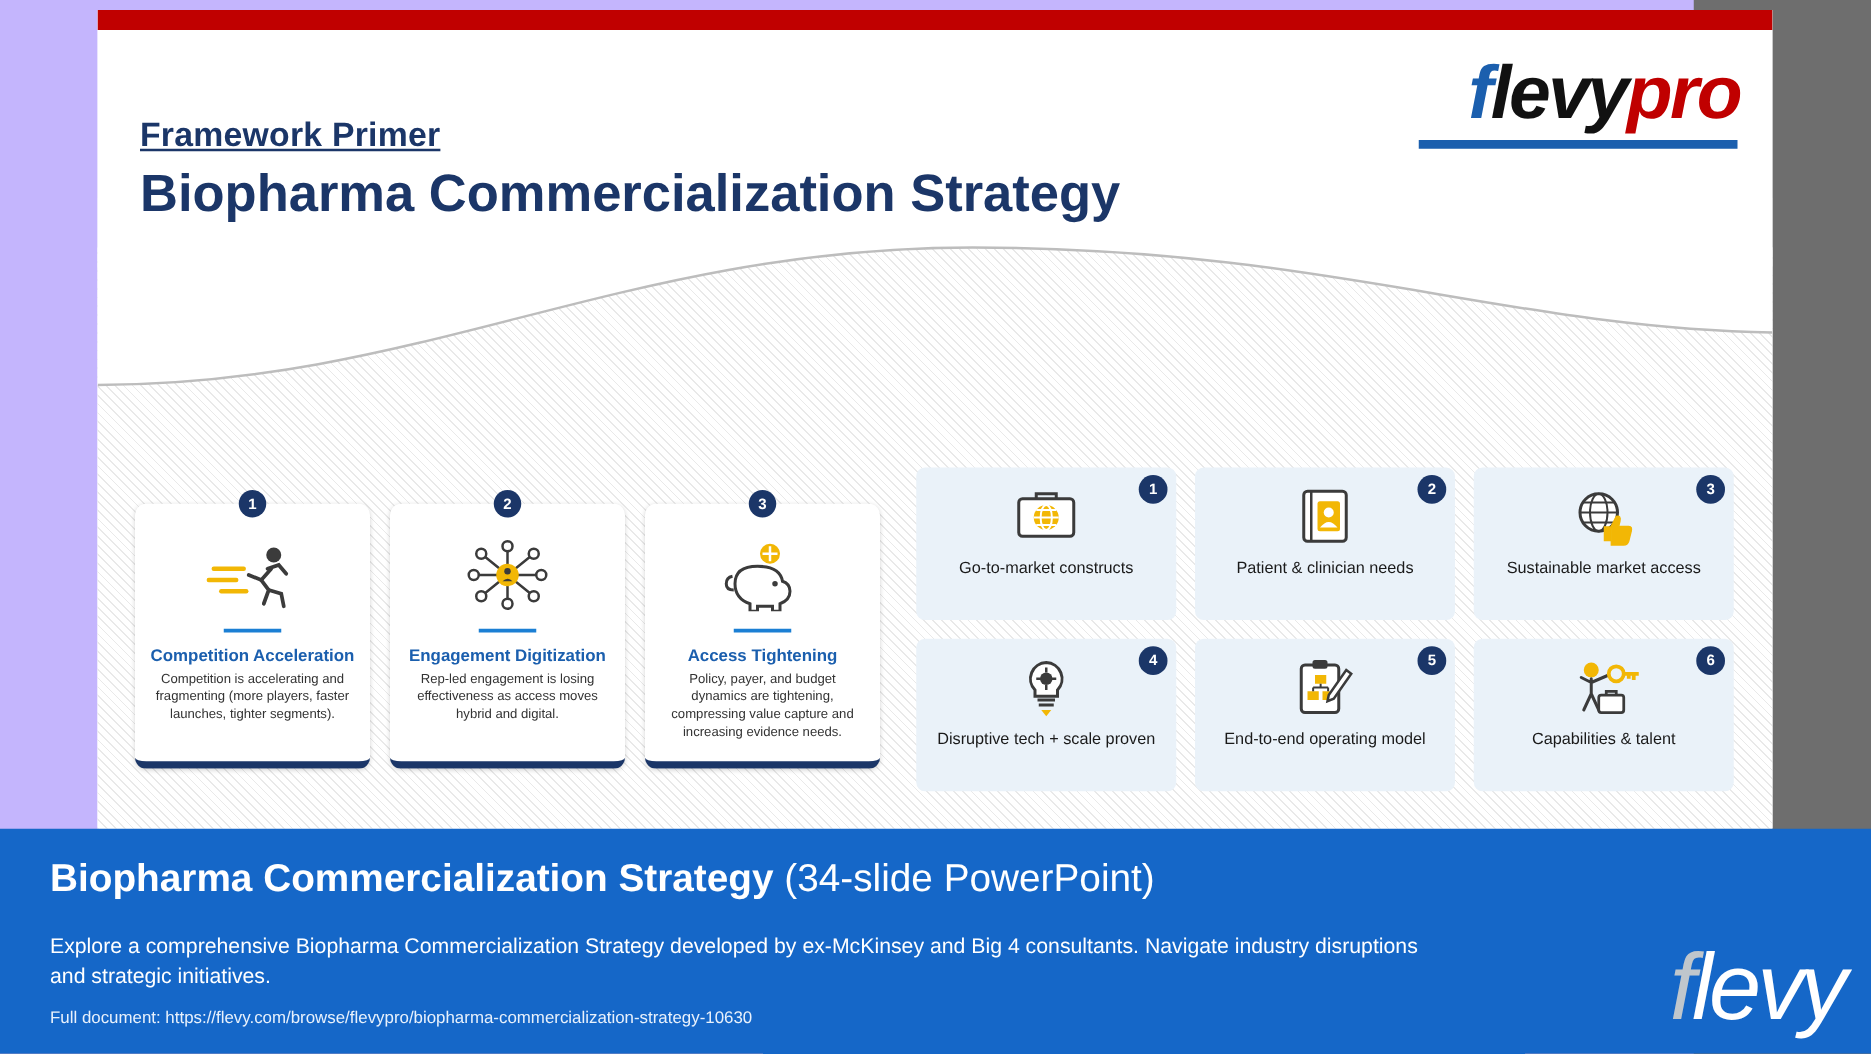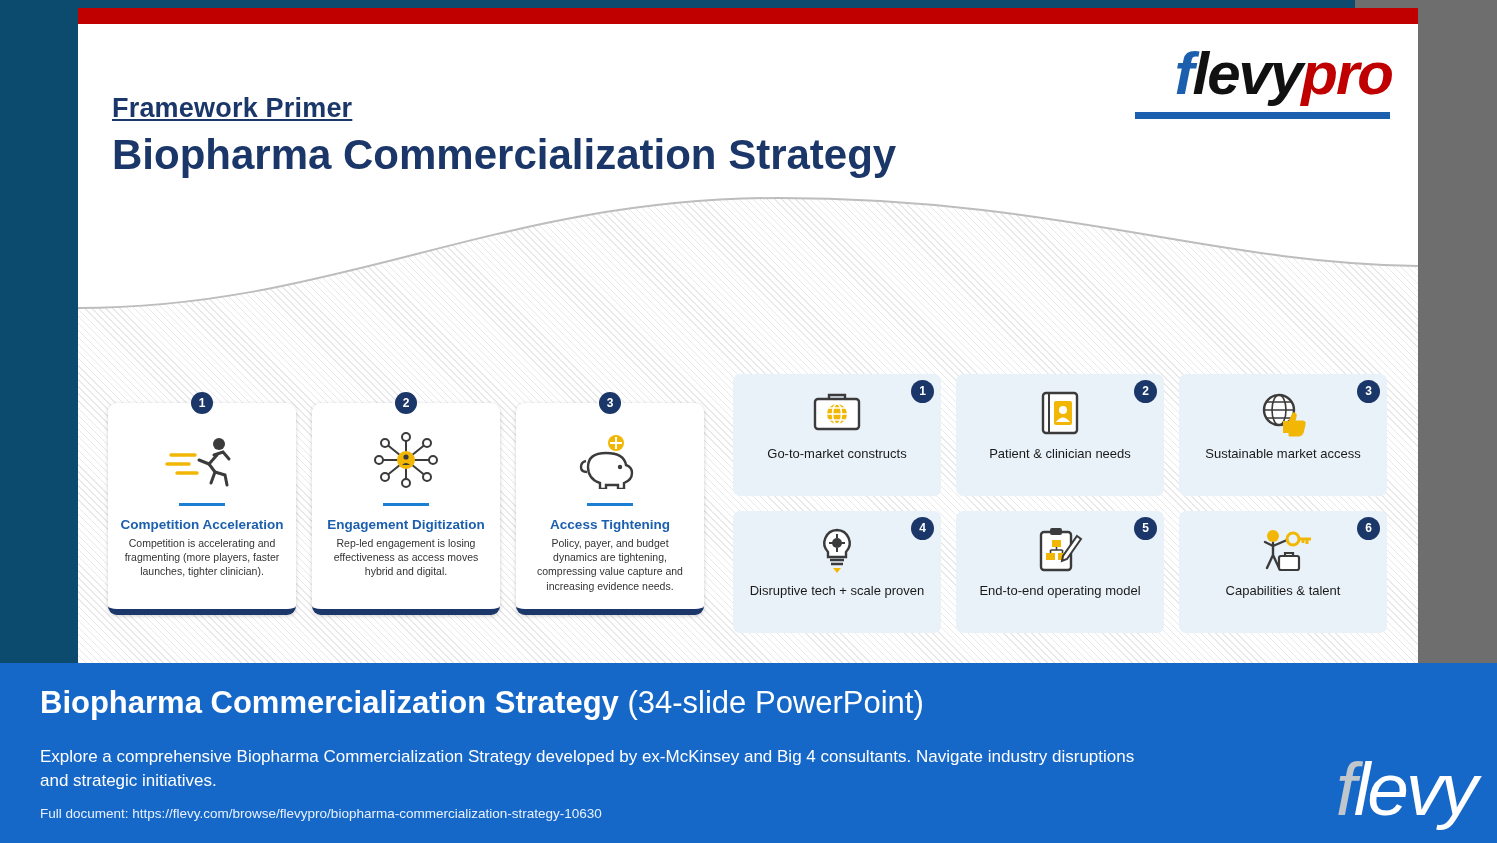--- a/index.html
+++ b/index.html
@@ -5,21 +5,21 @@
   * { box-sizing: border-box; margin: 0; padding: 0; }
   html, body {
     width: 1497px; height: 843px;
     background: #6e6e6e;
     font-family: "Liberation Sans", sans-serif;
     overflow: hidden;
   }
   #page {
     position: relative;
     width: 1355px; height: 843px;
-    background: #0c4a6e;
+    background: #c4b5fd;
   }
 
   
   #slide {
     position: absolute;
     left: 78px; top: 8px;
     width: 1340px; height: 655px;
     background: #ffffff;
     overflow: hidden;
   }
@@ -241,21 +241,21 @@
             </g>
             <g stroke="#f2b705" stroke-width="3.5" stroke-linecap="round">
               <path d="M6 24 H30"></path>
               <path d="M2 33 H24"></path>
               <path d="M12 42 H32"></path>
             </g>
           </svg>
         </div>
         <div class="rule"></div>
         <h4>Competition Acceleration</h4>
-        <p>Competition is accelerating and fragmenting (more players, faster launches, tighter clinician).</p>
+        <p>Competition is accelerating and fragmenting (more players, faster launches, tighter segments).</p>
       </div>
 
       <div class="lcard">
         <div class="badge">2</div>
         <div class="icon">
           <svg width="66" height="58" viewBox="0 0 66 58">
             <g stroke="#3b3b3b" stroke-width="2" fill="none">
               <path d="M33 29 L12 12 M33 29 L54 12 M33 29 L12 46 M33 29 L54 46 M33 29 L33 6 M33 29 L33 52 M33 29 L6 29 M33 29 L60 29"></path>
             </g>
             <g fill="#ffffff" stroke="#3b3b3b" stroke-width="2">

